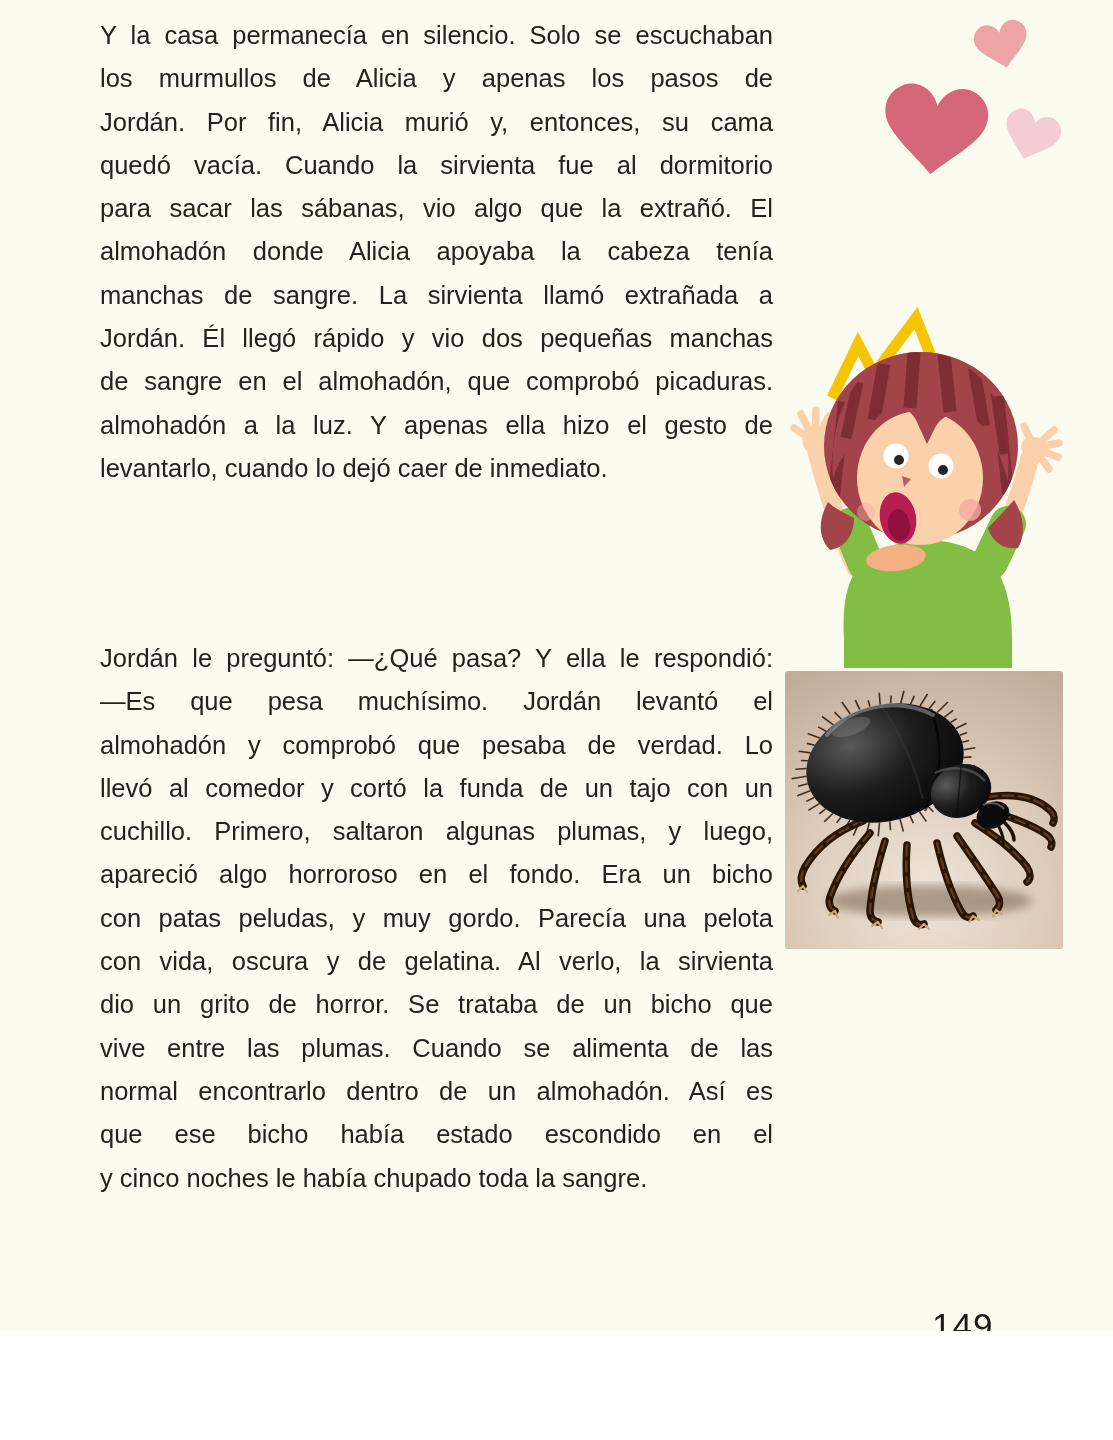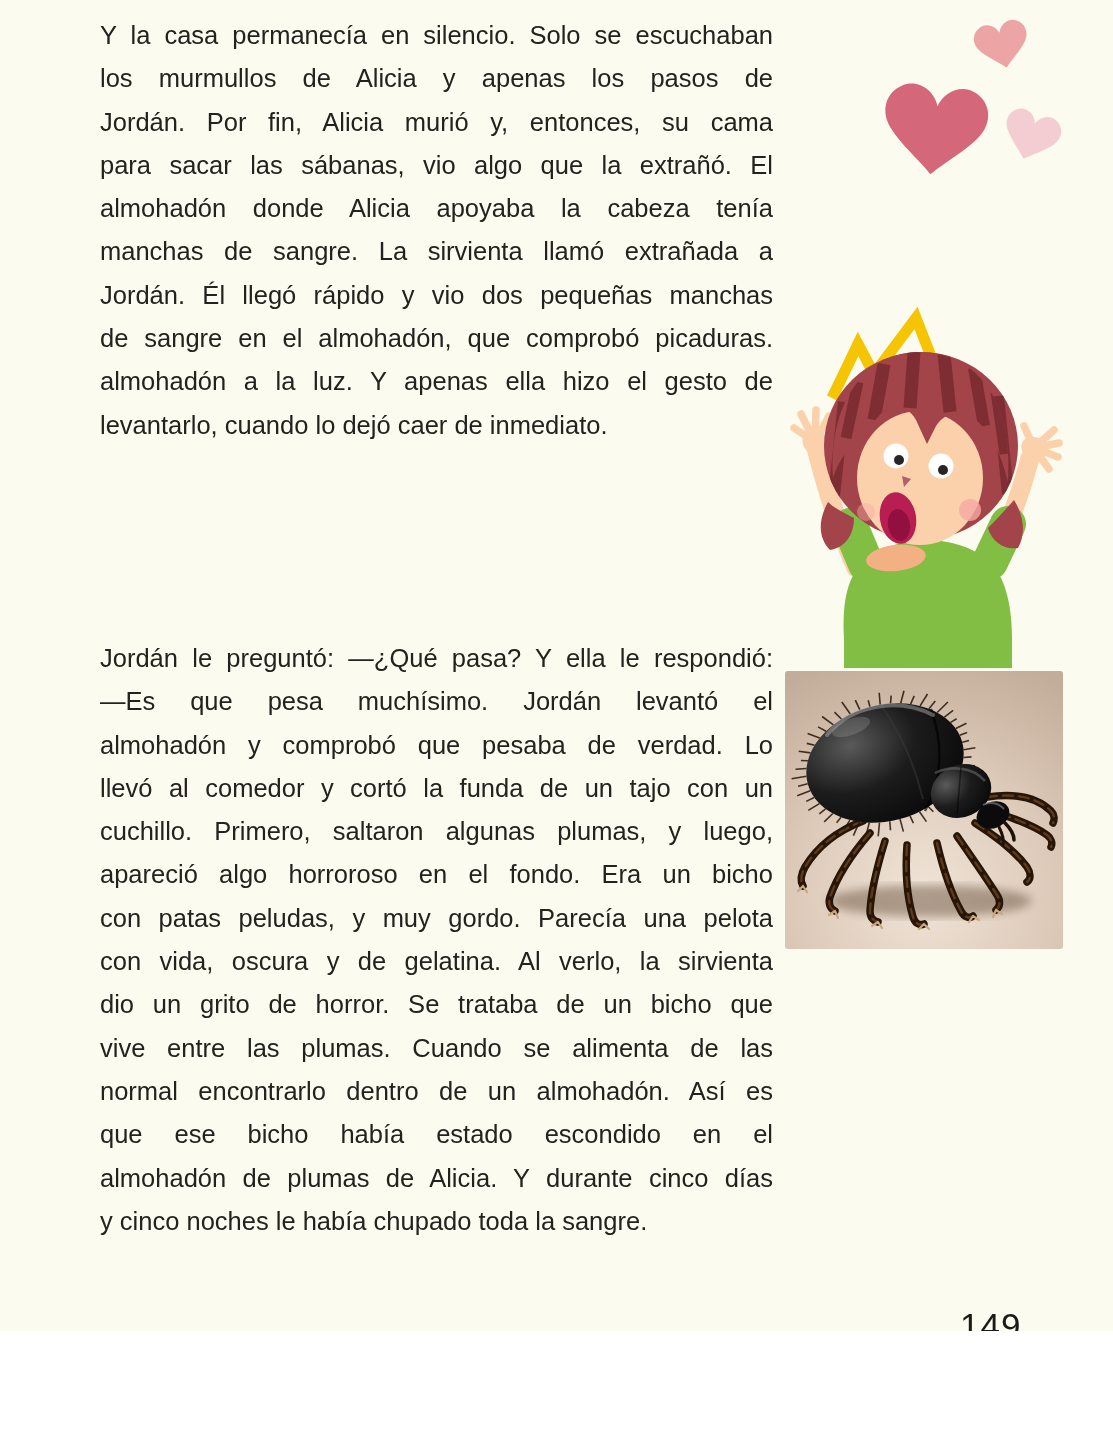--- a/index.html
+++ b/index.html
@@ -16,21 +16,21 @@
     font-family:"Liberation Sans", sans-serif;
   }
   .para{ position:absolute; left:100px; width:673px; }
   .line{
     height:43.3px; line-height:43.3px; white-space:nowrap;
     font-size:25.5px; color:var(--text-color);
     text-align:justify; text-align-last:justify;
   }
   .line.last{ text-align-last:left; }
   .page-number{
-    position:absolute; left:960px; top:1306px;
+    position:absolute; left:932px; top:1306px;
     font-size:35px; color:#1a1a19; letter-spacing:1px;
   }
   .fig{ position:absolute; }
   .bug-frame{ border-radius:3px; overflow:hidden; }
   
   .w-shock{ stroke:var(--shock-yellow); stroke-width:11; fill:none; stroke-linejoin:miter; }
   .w-arm{ stroke:var(--skin); stroke-width:19; stroke-linecap:round; fill:none; }
   .w-finger{ stroke:var(--skin); stroke-width:7.5; stroke-linecap:round; }
   .w-palm{ fill:var(--skin); }
   .w-shirt{ fill:var(--shirt-green); }
@@ -58,20 +58,21 @@
 </style>
 </head>
 <body>
 
 <div class="page">
 
   <div class="para" style="top:14px;">
     <div class="line">Y la casa permanecía en silencio. Solo se escuchaban</div>
     <div class="line">los murmullos de Alicia y apenas los pasos de</div>
     <div class="line">Jordán. Por fin, Alicia murió y, entonces, su cama</div>
+    <div class="line">quedó vacía. Cuando la sirvienta fue al dormitorio</div>
     <div class="line">para sacar las sábanas, vio algo que la extrañó. El</div>
     <div class="line">almohadón donde Alicia apoyaba la cabeza tenía</div>
     <div class="line">manchas de sangre. La sirvienta llamó extrañada a</div>
     <div class="line">Jordán. Él llegó rápido y vio dos pequeñas manchas</div>
     <div class="line">de sangre en el almohadón, que comprobó picaduras.</div>
     <div class="line">almohadón a la luz. Y apenas ella hizo el gesto de</div>
     <div class="line last">levantarlo, cuando lo dejó caer de inmediato.</div>
   </div>
 
   <div class="para" style="top:601px;margin-top:36px;">
@@ -80,21 +81,20 @@
     <div class="line">almohadón y comprobó que pesaba de verdad. Lo</div>
     <div class="line">llevó al comedor y cortó la funda de un tajo con un</div>
     <div class="line">cuchillo. Primero, saltaron algunas plumas, y luego,</div>
     <div class="line">apareció algo horroroso en el fondo. Era un bicho</div>
     <div class="line">con patas peludas, y muy gordo. Parecía una pelota</div>
     <div class="line">con vida, oscura y de gelatina. Al verlo, la sirvienta</div>
     <div class="line">dio un grito de horror. Se trataba de un bicho que</div>
     <div class="line">vive entre las plumas. Cuando se alimenta de las</div>
     <div class="line">normal encontrarlo dentro de un almohadón. Así es</div>
     <div class="line">que ese bicho había estado escondido en el</div>
-    <div class="line">almohadón de plumas de Alicia. Y durante cinco días</div>
     <div class="line last">y cinco noches le había chupado toda la sangre.</div>
   </div>
 
   <svg class="fig" style="left:858px; top:3px;" width="210" height="186" viewBox="0 0 210 186">
     <defs>
       <path id="heart" d="M0,-20 C-4,-33 -19,-41 -31,-34 C-44,-27 -47,-11 -37,2 C-27,15 -12,25 0,37 C12,25 27,15 37,2 C47,-11 44,-27 31,-34 C19,-41 4,-33 0,-20 Z"></path>
     </defs>
     <use href="#heart" transform="translate(144,42) rotate(-12) scale(0.62)" fill="var(--heart-medium)"></use>
     <use href="#heart" transform="translate(77,127) rotate(6) scale(1.2)" fill="var(--heart-large)"></use>
     <use href="#heart" transform="translate(173,133) rotate(18) scale(0.65)" fill="var(--heart-small)"></use>

